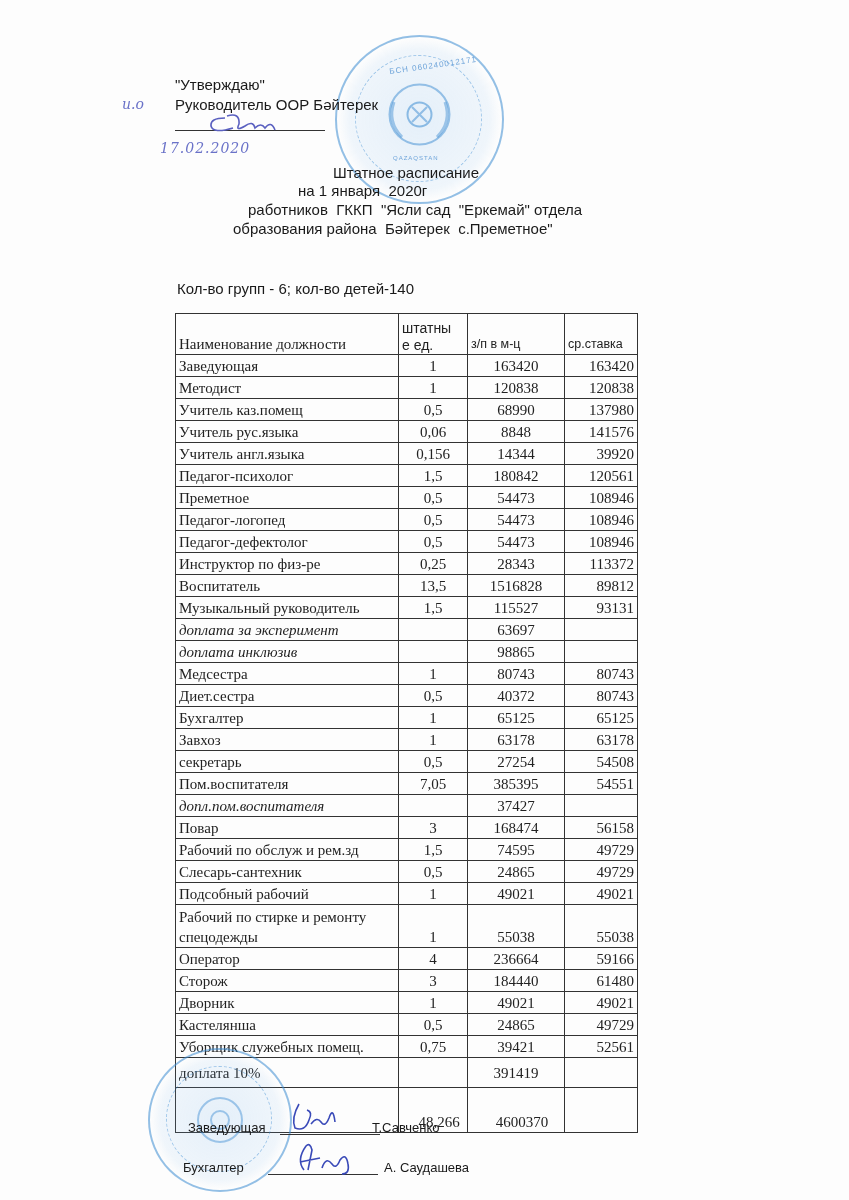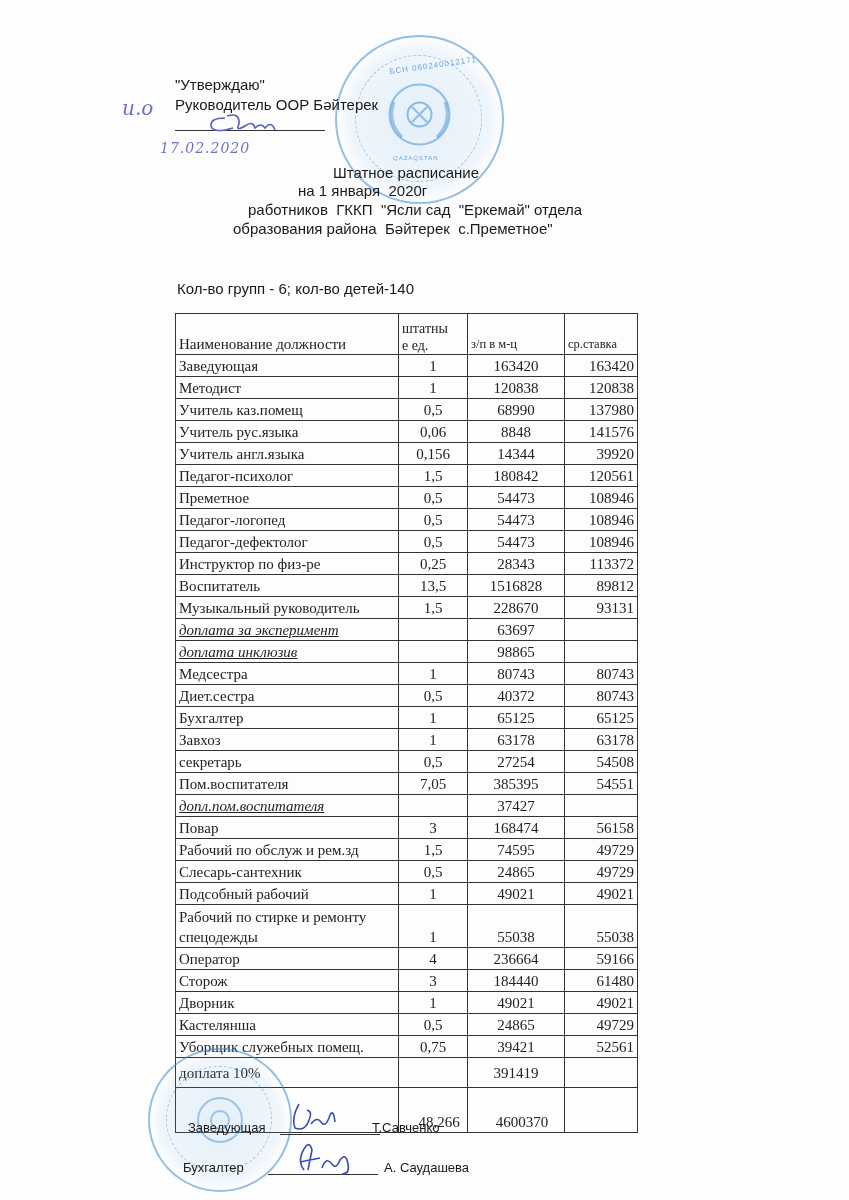--- a/index.html
+++ b/index.html
@@ -1,42 +1,42 @@
 <!DOCTYPE html>
 <html><head>
   <meta charset="utf-8">
   <style>
     html, body { margin: 0; padding: 0; }
     body {
       width: 849px; height: 1200px; background: #fdfdfd; position: relative; overflow: hidden;
       font-family: "Liberation Sans", sans-serif; color: #1a1a1a;
     }
     .abs { position: absolute; }
-    .serif { font-family: Liberation Serif, serif; }
+    .serif { font-family: Liberation Sans, sans-serif; }
     .approve { left: 175px; top: 75px; font-size: 15px; line-height: 20px; }
     .sign-line-top { left: 175px; top: 130px; width: 150px; border-top: 1px solid #333; }
     .hand { color: #6a72c8; font-family: "DejaVu Serif", serif; font-style: italic; }
     .title-block { font-size: 15px; line-height: 19px; white-space: pre; }
     .meta { left: 177px; top: 280px; font-size: 15px; }
     table.staff {
       position: absolute; left: 175px; top: 313px; border-collapse: collapse;
       font-family: "Liberation Serif", serif; font-size: 15px; color: #222;
     }
     table.staff td {
       border: 1px solid #333; padding: 0 3px; height: 21px; line-height: 20px; white-space: nowrap;
     }
     table.staff col.c1 { width: 223px; }
     table.staff col.c2 { width: 69px; }
     table.staff col.c3 { width: 97px; }
     table.staff col.c4 { width: 73px; }
     table.staff tr.hdr td { height: 40px; vertical-align: bottom; }
-    table.staff tr.hdr td.sans-cell { font-family: Liberation Serif, serif; font-size: 12.5px; }
+    table.staff tr.hdr td.sans-cell { font-family: Liberation Sans, sans-serif; font-size: 12.5px; }
     table.staff td.num { text-align: center; }
     table.staff td.num-r { text-align: right; }
-    table.staff tr.ital td.name { font-style: italic; text-decoration: underline; }
+    table.staff tr.ital td.name { font-style: italic; }
     table.staff tr.tall td { height: 42px; vertical-align: bottom; }
     table.staff tr.total td { height: 44px; vertical-align: bottom; padding-left: 15px; }
     .stamp {
       border-radius: 50%; border: 2px solid rgba(60,140,210,0.55);
       background: radial-gradient(circle, rgba(120,180,235,0.18) 0%, rgba(120,180,235,0.10) 60%, rgba(255,255,255,0) 70%);
     }
     .stamp-inner { border-radius: 50%; border: 1px dashed rgba(60,140,210,0.45); position: absolute; }
     .stamp-text { color: rgba(40,120,200,0.65); font-size: 8px; letter-spacing: 1px; position: absolute; white-space: nowrap; }
     .footer-label { font-size: 13px; }
     .footer-line { border-top: 1px solid #333; }
@@ -53,21 +53,21 @@
     <circle cx="37.5" cy="37.5" r="12" fill="none" stroke="rgba(60,140,210,0.55)" stroke-width="2"></circle>
     <path d="M30 30 L45 45 M45 30 L30 45" stroke="rgba(60,140,210,0.5)" stroke-width="2"></path>
     <path d="M12 25 Q5 45 20 60 M63 25 Q70 45 55 60" fill="none" stroke="rgba(60,140,210,0.45)" stroke-width="3"></path>
   </svg>
 </div>
 
 <div class="abs approve">
   <div>"Утверждаю"</div>
   <div>Руководитель ООР Бәйтерек</div>
 </div>
-<div class="abs hand" style="left:122px; top:96px; font-size:20px;">и.о</div>
+<div class="abs hand" style="left:122px; top:96px; font-size:14px;">и.о</div>
 <div class="abs sign-line-top"></div>
 <svg class="abs" style="left:205px; top:110px;" width="80" height="26" viewBox="0 0 80 26">
   <path d="M20 8 Q5 8 6 16 Q8 24 28 18 M22 6 Q35 2 34 14 Q30 22 40 16 Q48 10 50 18 Q56 12 60 18 Q66 10 70 20" fill="none" stroke="#5a60c0" stroke-width="1.6"></path>
 </svg>
 <div class="abs hand" style="left:160px; top:140px; font-size:14px; letter-spacing:1px;">17.02.2020</div>
 
 <div class="abs title-block" style="left:333px; top:163px;">Штатное расписание</div>
 <div class="abs title-block" style="left:298px; top:181px;">на 1 января  2020г</div>
 <div class="abs title-block" style="left:248px; top:200px;">работников  ГККП  "Ясли сад  "Еркемай" отдела</div>
 <div class="abs title-block" style="left:233px; top:219px;">образования района  Бәйтерек  с.Преметное"</div>
@@ -153,21 +153,21 @@
       </tr>
       <tr>
         <td class="name">Воспитатель</td>
         <td class="num">13,5</td>
         <td class="num">1516828</td>
         <td class="num-r">89812</td>
       </tr>
       <tr>
         <td class="name">Музыкальный руководитель</td>
         <td class="num">1,5</td>
-        <td class="num">228670</td>
+        <td class="num">115527</td>
         <td class="num-r">93131</td>
       </tr>
       <tr class="ital">
         <td class="name">доплата за эксперимент</td>
         <td class="num"></td>
         <td class="num">63697</td>
         <td class="num-r"></td>
       </tr>
       <tr class="ital">
         <td class="name">доплата инклюзив</td>

